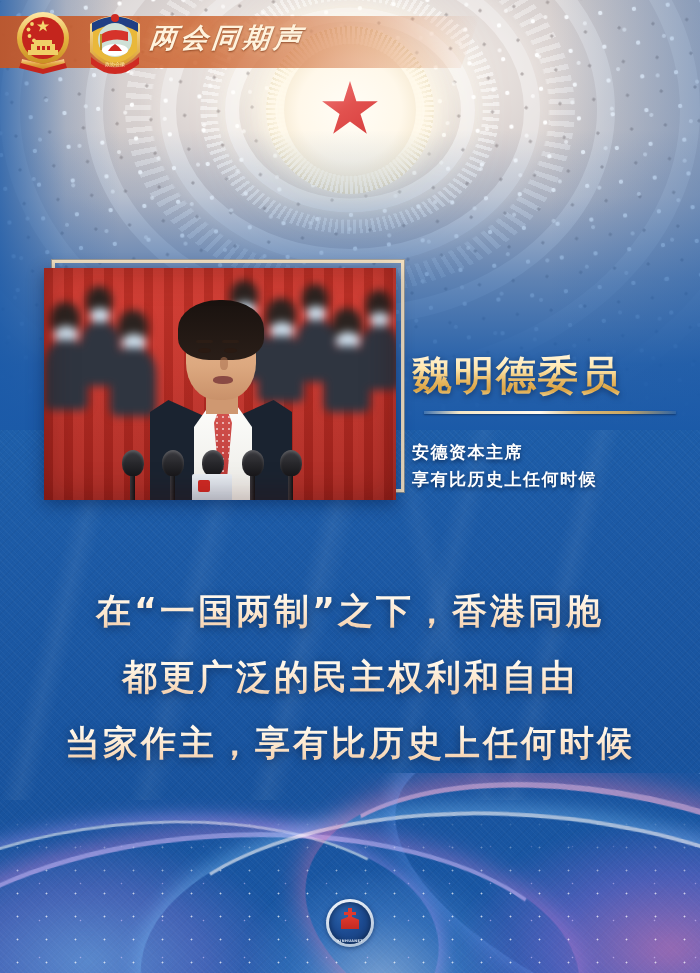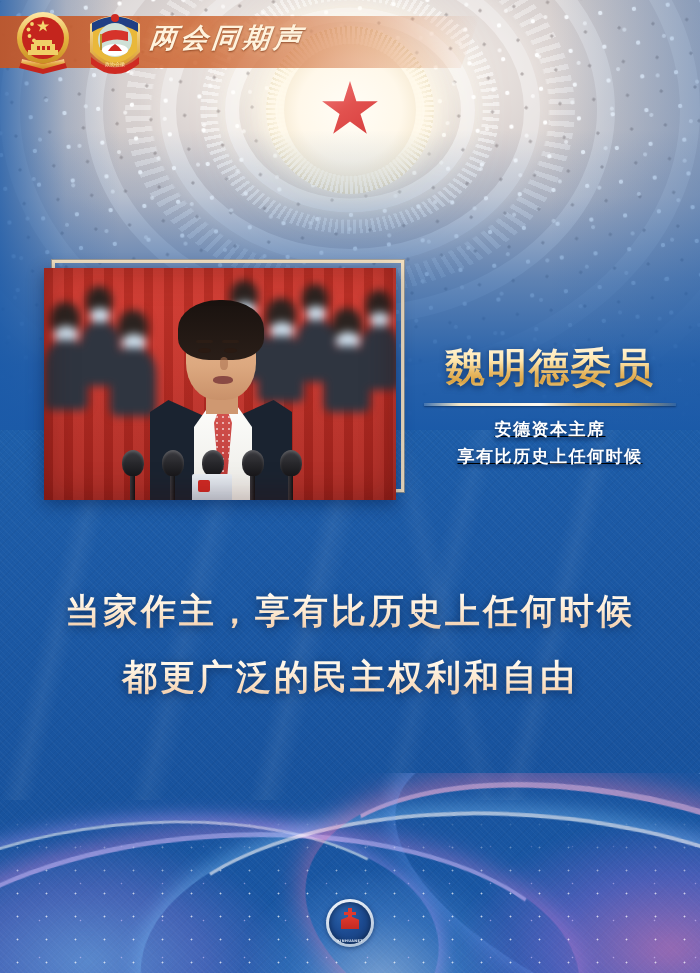--- a/index.html
+++ b/index.html
@@ -252,38 +252,38 @@
   .mic-logo {
     position:absolute; left:148px; bottom:-4px; width:40px; height:30px;
     background:linear-gradient(180deg,#e9eef4,#c8d4e0);
     border-radius:2px;
   }
   .mic-logo-red { position:absolute; left:6px; top:6px; width:12px; height:12px; background:#cf2a24; border-radius:2px; }
   .ph-vign { position:absolute; inset:0; box-shadow:inset 0 0 34px rgba(60,10,10,.35); }
 
   
   .name-block {
-    position:absolute; left:412px; top:344px; width:276px; z-index:25;
-    text-align:center;
+    position:absolute; left:412px; top:352px; width:276px; z-index:25;
+    text-align:left;
   }
   .name {
     font-family:"DejaVu Serif","Liberation Serif",serif;
     font-size:40px; font-weight:bold; letter-spacing:2px;
     background:linear-gradient(180deg,#fff6e0 0%,#ffe7ae 36%,#e8b964 62%,#d9a243 82%,#f3d89a 100%);
     -webkit-background-clip:text; background-clip:text;
     -webkit-text-fill-color:transparent; color:transparent;
     filter:drop-shadow(0 2px 3px rgba(6,30,70,.6));
     line-height:1.15;
   }
   .name-divider {
     margin:13px auto 0; width:252px; height:3px;
     background:linear-gradient(90deg, rgba(255,245,220,.15) 0%, #f4e6c6 14%, #fffaf0 46%, #d9b878 62%, #caa763 80%, rgba(210,175,110,.1) 100%);
     box-shadow:0 1px 2px rgba(0,20,50,.45);
   }
-  .name-titles { margin-top:10px;text-decoration:underline; }
+  .name-titles { margin-top:25px; }
   .name-title {
     font-family:"DejaVu Sans","Liberation Sans",sans-serif;
     font-size:17px; font-weight:bold; color:#ffffff; letter-spacing:1.5px;
     line-height:1.6;
     text-shadow:0 2px 4px rgba(5,28,66,.75);
   }
 
   
   .quote {
     position:absolute; left:0; right:0; top:578px; z-index:25; text-align:center;
@@ -581,22 +581,23 @@
   <div class="name-block">
     <div class="name">魏明德委员</div>
     <div class="name-divider"></div>
     <div class="name-titles">
       <div class="name-title">安德资本主席</div>
       <div class="name-title">享有比历史上任何时候</div>
     </div>
   </div>
 
   <div class="quote">
+    <div class="quote-line">在“一国两制”之下，香港同胞</div>
+    <div class="quote-line">都更广泛的民主权利和自由</div>
     <div class="quote-line">当家作主，享有比历史上任何时候</div>
-    <div class="quote-line">都更广泛的民主权利和自由</div>
   </div>
 
 
   <div class="bottom-fx">
     <div class="glow-cyan-l"></div>
     <div class="glow-mid"></div>
     <div class="glow-pink"></div>
     <div class="ribbon rb-a"></div>
     <div class="ribbon rb-b"></div>
     <div class="ribbon rb-c"></div>

